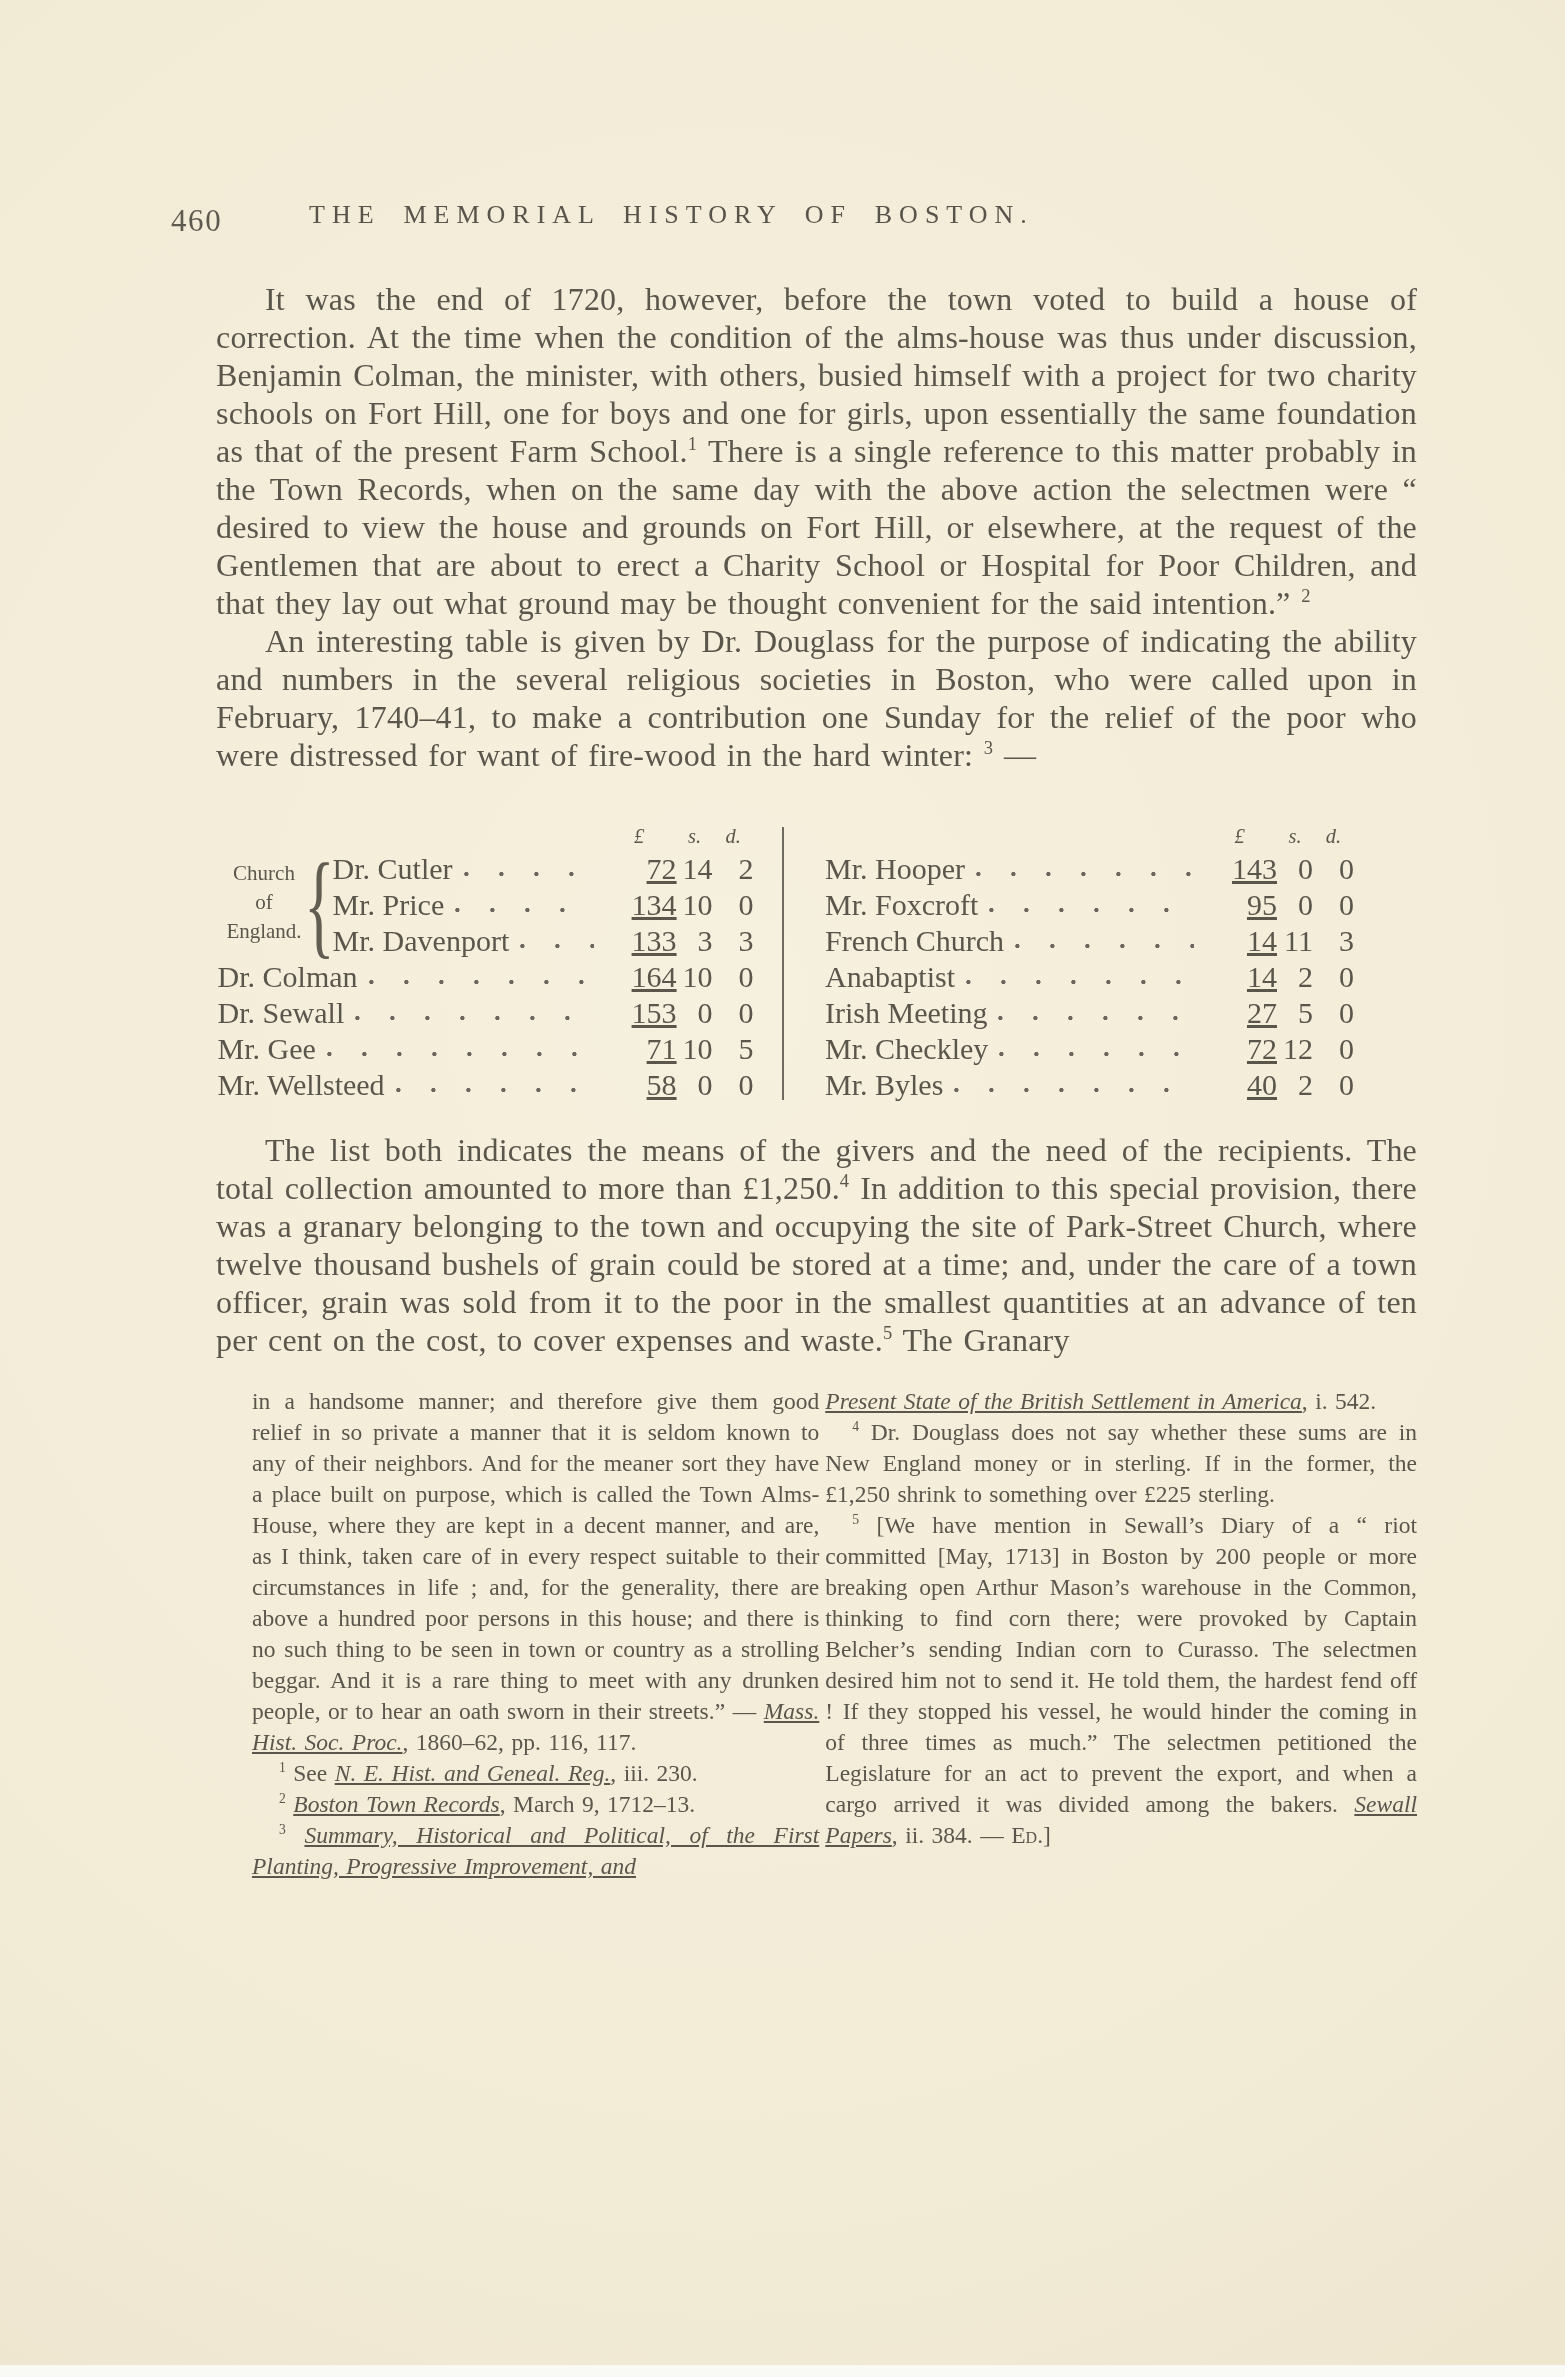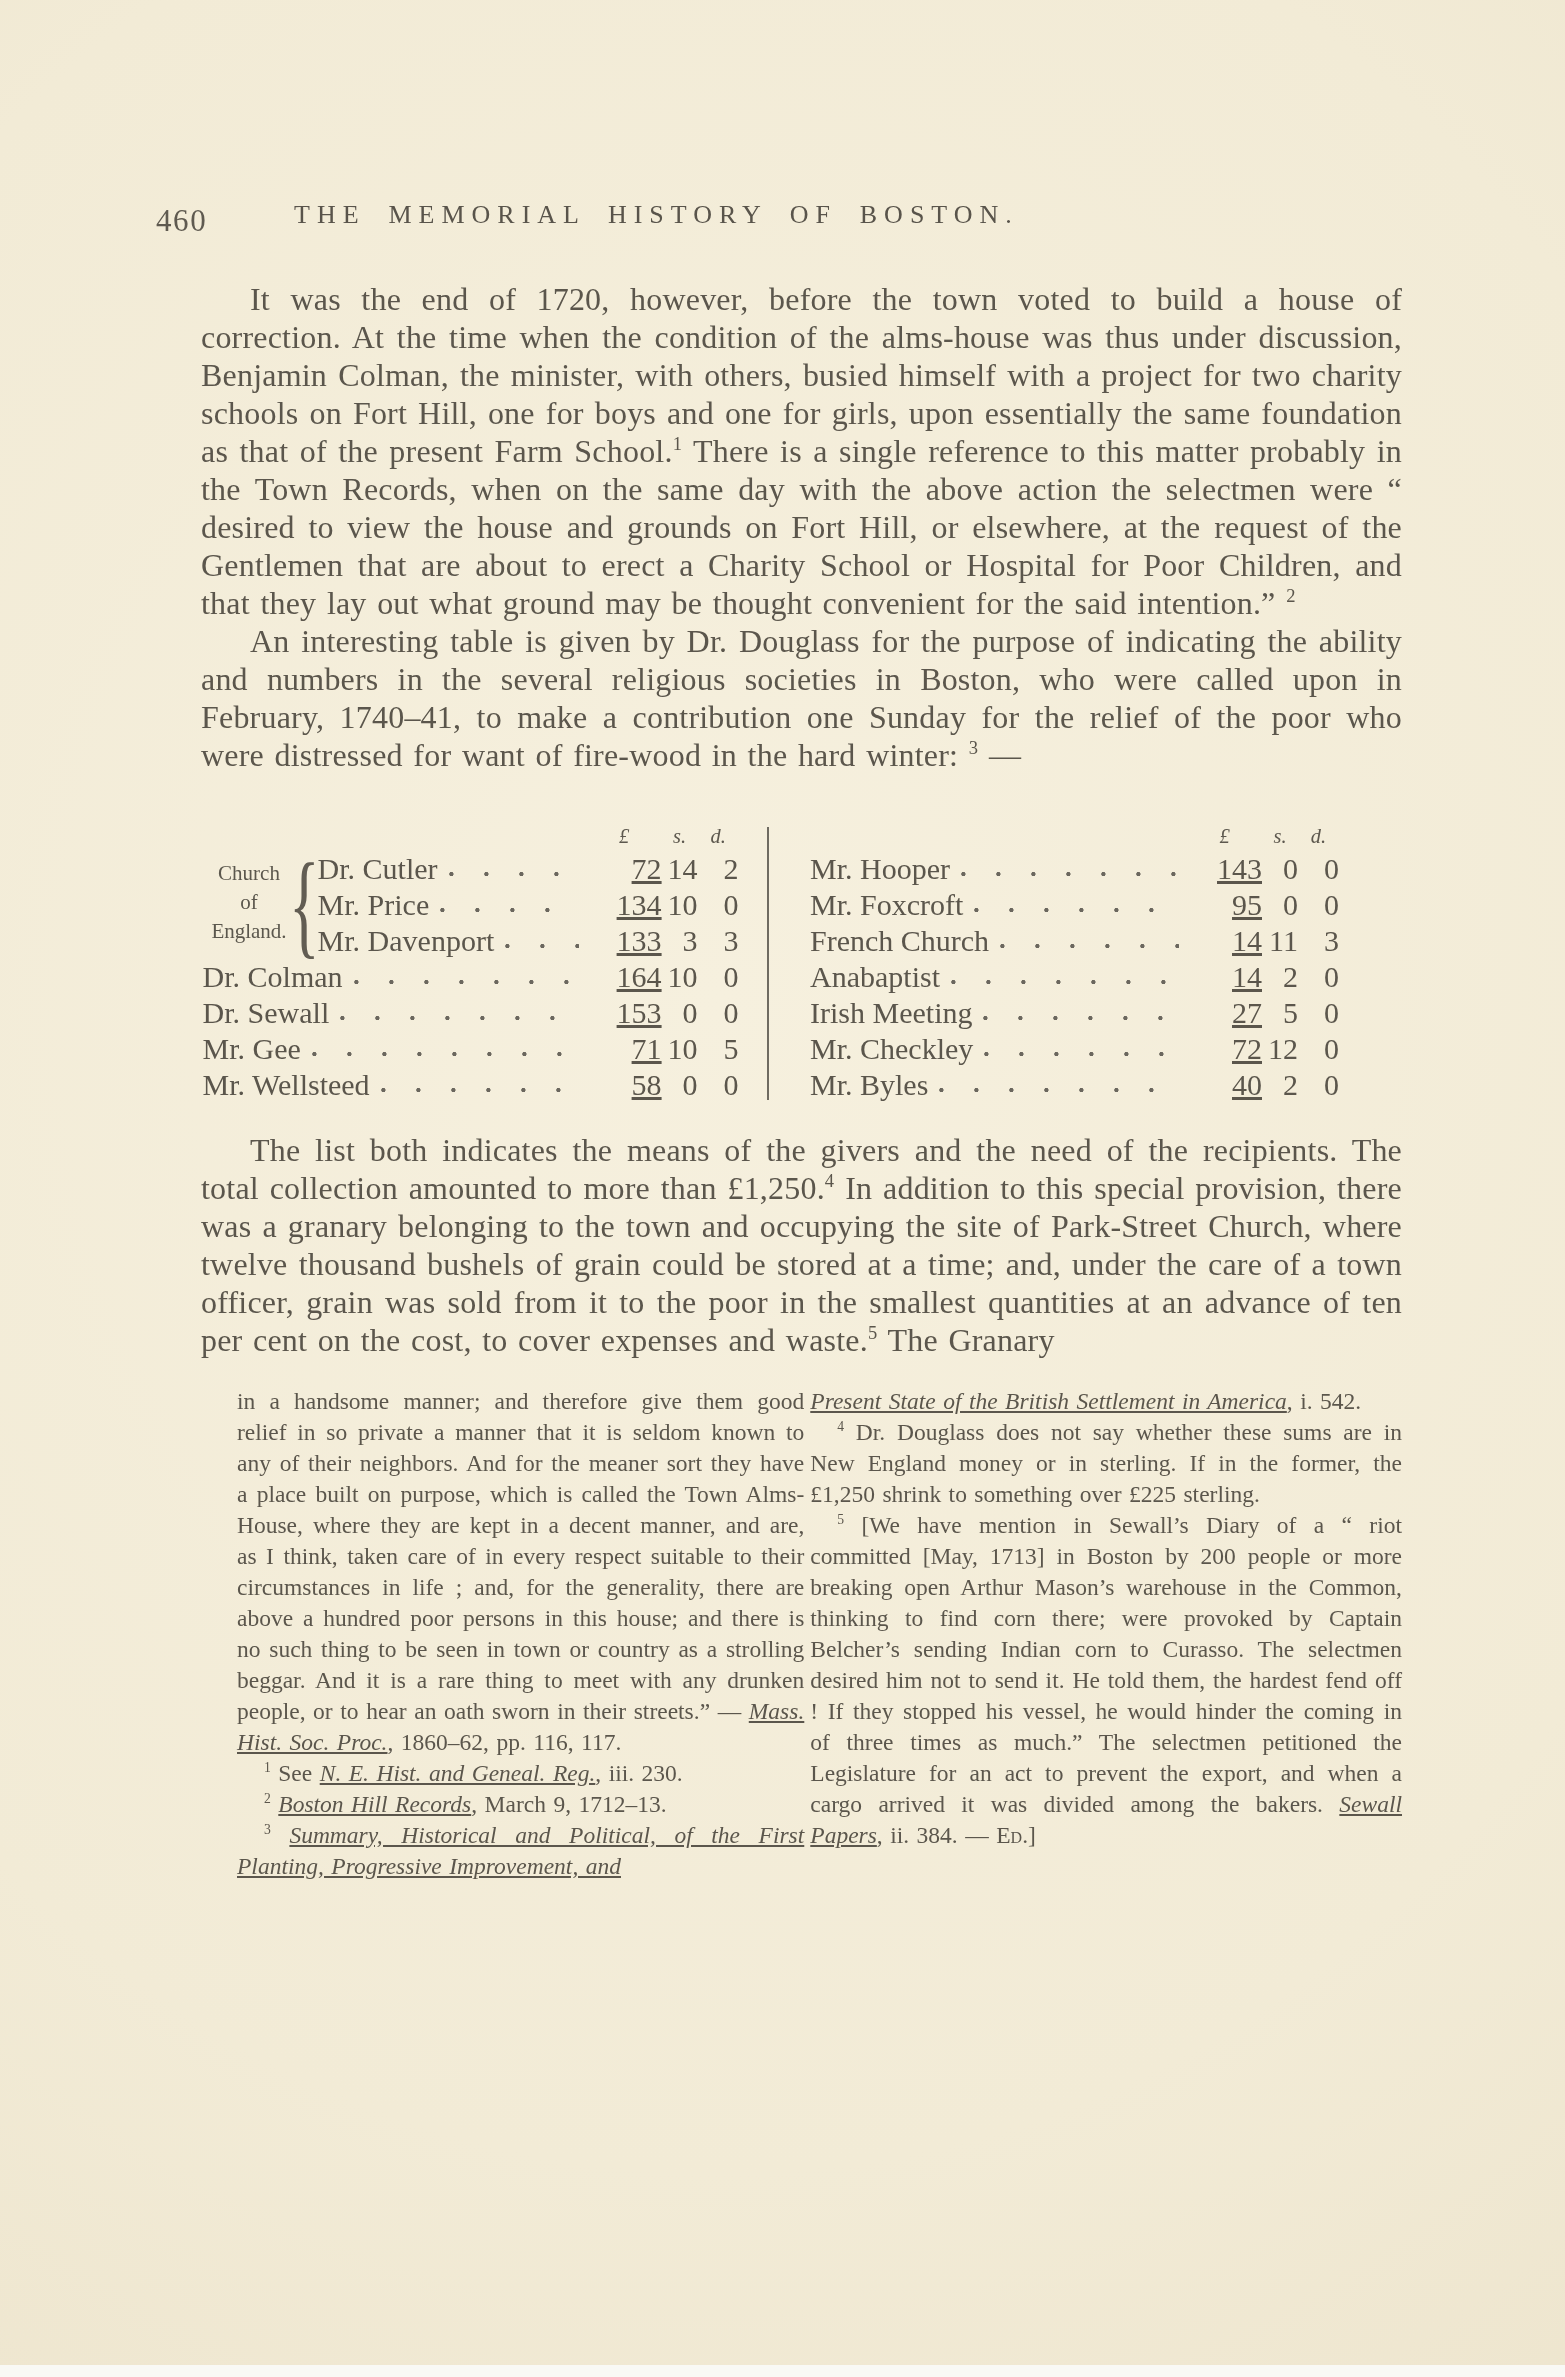--- a/index.html
+++ b/index.html
@@ -2,21 +2,21 @@
 <html style="font-size:12.5px"><head>
 <meta charset="utf-8">
 <style>
   html,body{margin:0;padding:0;background:#d8d0ba;}
   .page{
     position:relative;width:1565px;height:2377px;overflow:hidden;
     background:radial-gradient(130% 95% at 46% 42%, #f6f0de 0%, #f2ebd6 52%, #ece3cb 85%, #e7ddc2 100%);
     font-family:"Liberation Serif","DejaVu Serif",serif;
     color:#5b564c;
   }
-  .content{position:absolute;left:201px;top:198px;width:1201px;}
+  .content{position:absolute;left:216px;top:198px;width:1201px;}
 
   
   .pagehead{position:relative;height:38px;margin-bottom:44px;}
   .pageno{position:absolute;left:-45px;top:4.7px;font-size:31px;letter-spacing:1.6px;color:#5f5a50;}
   .runhead{position:absolute;left:93px;top:1.6px;width:660px;text-align:right;
            font-size:26px;letter-spacing:7px;word-spacing:9.4px;white-space:nowrap;color:#59544b;}
 
   
   .para{margin:0;font-size:32px;line-height:38px;text-align:justify;
         text-indent:49px;word-spacing:2.4px;letter-spacing:0.2px;}
@@ -208,21 +208,21 @@
         </div>
       </div>
 
       <p class="para"><span>The list both indicates the means of the givers and the need of the recipients.  The total collection amounted to more than £1,250.</span><sup>4</sup><span>  In addition to this special provision, there was a granary belonging to the town and occupying the site of Park-Street Church, where twelve thousand bushels of grain could be stored at a time; and, under the care of a town officer, grain was sold from it to the poor in the smallest quantities at an advance of ten per cent on the cost, to cover expenses and waste.</span><sup>5</sup><span>  The Granary</span></p>
     </div>
 
     <div class="footnotes">
       <div class="fcol left">
         <p class="fn"><span>in a handsome manner; and therefore give them good relief in so private a manner that it is seldom known to any of their neighbors.  And for the meaner sort they have a place built on purpose, which is called the Town Alms-House, where they are kept in a decent manner, and are, as I think, taken care of in every respect suitable to their circumstances in life ; and, for the generality, there are above a hundred poor persons in this house; and there is no such thing to be seen in town or country as a strolling beggar.  And it is a rare thing to meet with any drunken people, or to hear an oath sworn in their streets.” — </span><i>Mass. Hist. Soc. Proc.</i><span>, 1860–62, pp. 116, 117.</span></p>
         <p class="fn indent"><sup>1</sup><span> See </span><i>N. E. Hist. and Geneal. Reg.</i><span>, iii. 230.</span></p>
-        <p class="fn indent"><sup>2</sup><span> </span><i>Boston Hill Records</i><span>, March 9, 1712–13.</span></p>
+        <p class="fn indent"><sup>2</sup><span> </span><i>Boston Town Records</i><span>, March 9, 1712–13.</span></p>
         <p class="fn indent"><sup>3</sup><span> </span><i>Summary, Historical and Political, of the First Planting, Progressive Improvement, and</i></p>
       </div>
       <div class="fcol right">
         <p class="fn"><i>Present State of the British Settlement in America</i><span>, i. 542.</span></p>
         <p class="fn indent"><sup>4</sup><span> Dr. Douglass does not say whether these sums are in New England money or in sterling.  If in the former, the £1,250 shrink to something over £225 sterling.</span></p>
         <p class="fn indent"><sup>5</sup><span> [We have mention in Sewall’s Diary of a “ riot committed [May, 1713] in Boston by 200 people or more breaking open Arthur Mason’s warehouse in the Common, thinking to find corn there; were provoked by Captain Belcher’s sending Indian corn to Curasso.  The selectmen desired him not to send it.  He told them, the hardest fend off !  If they stopped his vessel, he would hinder the coming in of three times as much.”  The selectmen petitioned the Legislature for an act to prevent the export, and when a cargo arrived it was divided among the bakers.  </span><i>Sewall Papers</i><span>, ii. 384. — </span><span class="sc">Ed</span><span>.]</span></p>
       </div>
     </div>
 
   </div>

